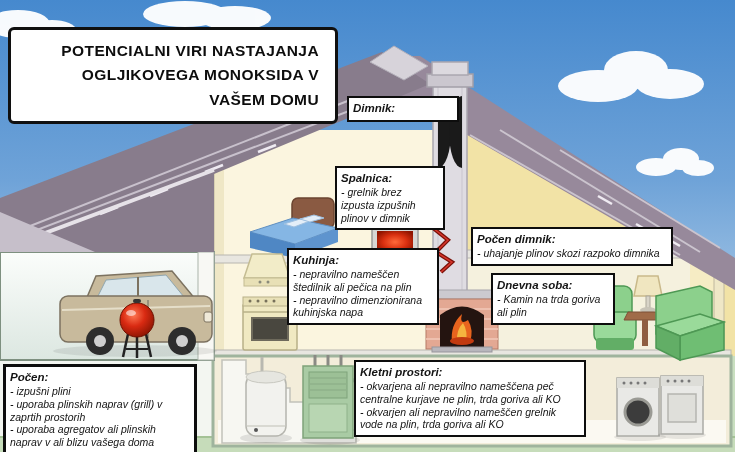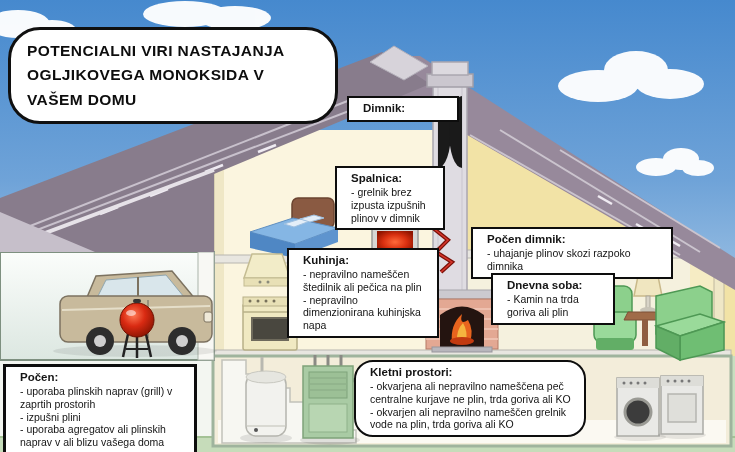--- a/index.html
+++ b/index.html
@@ -1,36 +1,36 @@
 <!DOCTYPE html>
 <html><head>
 <meta charset="utf-8">
 <style>
   html,body{margin:0;padding:0;}
   body{font-family:"Liberation Sans", sans-serif;}
   .stage{position:relative;width:735px;height:452px;overflow:hidden;
          background:linear-gradient(180deg,#4689CE 0%,#6FA3D8 40%,#A9C9E6 72%,#CCDEEF 100%);}
   .stage svg{position:absolute;left:0;top:0;}
   .title-box{position:absolute;left:8px;top:27px;width:330px;height:97px;
-             background:#ffffff;border:3px solid #101010;border-radius:32px;
-             display:flex;align-items:center;justify-content:center;text-align:left;
+             background:#ffffff;border:3px solid #101010;border-radius:6px;
+             display:flex;align-items:center;justify-content:center;text-align:right;
              padding:0 16px;box-sizing:border-box;z-index:6;}
   .title-box span{font-weight:bold;font-size:15.5px;letter-spacing:.4px;line-height:1.55;color:#0d0d0d;}
   .callout{position:absolute;background:#ffffff;border:2px solid #0d0d0d;
-           padding:3px 6px 4px 14px;box-sizing:border-box;color:#141414;
-           font-size:10.5px;line-height:1.22;z-index:5;}
+           padding:3px 6px 4px 4px;box-sizing:border-box;color:#141414;
+           font-size:10.5px;line-height:1.22;z-index:5;font-style:italic;}
   .callout .ct{font-weight:bold;font-size:11.5px;margin-bottom:1px;}
   .callout .cb{margin:0;}
   #co-dimnik{left:347px;top:96px;width:112px;}
   #co-spalnica{left:335px;top:166px;width:110px;}
   #co-pocen{left:471px;top:227px;width:202px;}
   #co-kuhinja{left:287px;top:248px;width:152px;}
   #co-dnevna{left:491px;top:273px;width:124px;}
   #co-garaza{left:3px;top:364px;width:194px;border-width:3px;}
-  #co-kletni{left:354px;top:360px;width:232px;border-radius:19px;}
+  #co-kletni{left:354px;top:360px;width:232px;}
 </style>
 </head>
 <body>
 
 <div class="stage">
 
 <svg width="735" height="452" viewBox="0 0 735 452">
   <defs>
     <radialGradient id="gHeat" cx="50%" cy="50%" r="60%">
       <stop offset="0%" stop-color="#FF6A3A"></stop>
@@ -284,22 +284,22 @@
     <div class="cb">- nepravilno dimenzionirana kuhinjska napa</div>
   </div>
 
   <div class="callout" id="co-dnevna">
     <div class="ct">Dnevna soba:</div>
     <div class="cb">- Kamin na trda goriva ali plin</div>
   </div>
 
   <div class="callout" id="co-garaza">
     <div class="ct">Počen:</div>
+    <div class="cb">- izpušni plini</div>
     <div class="cb">- uporaba plinskih naprav (grill) v zaprtih prostorih</div>
-    <div class="cb">- izpušni plini</div>
     <div class="cb">- uporaba agregatov ali plinskih naprav v ali blizu vašega doma</div>
   </div>
 
   <div class="callout" id="co-kletni">
     <div class="ct">Kletni prostori:</div>
     <div class="cb">- okvarjena ali nepravilno nameščena peč centralne kurjave ne plin, trda goriva ali KO</div>
     <div class="cb">- okvarjen ali nepravilno nameščen grelnik vode na plin, trda goriva ali KO</div>
   </div>
 
 </div>

